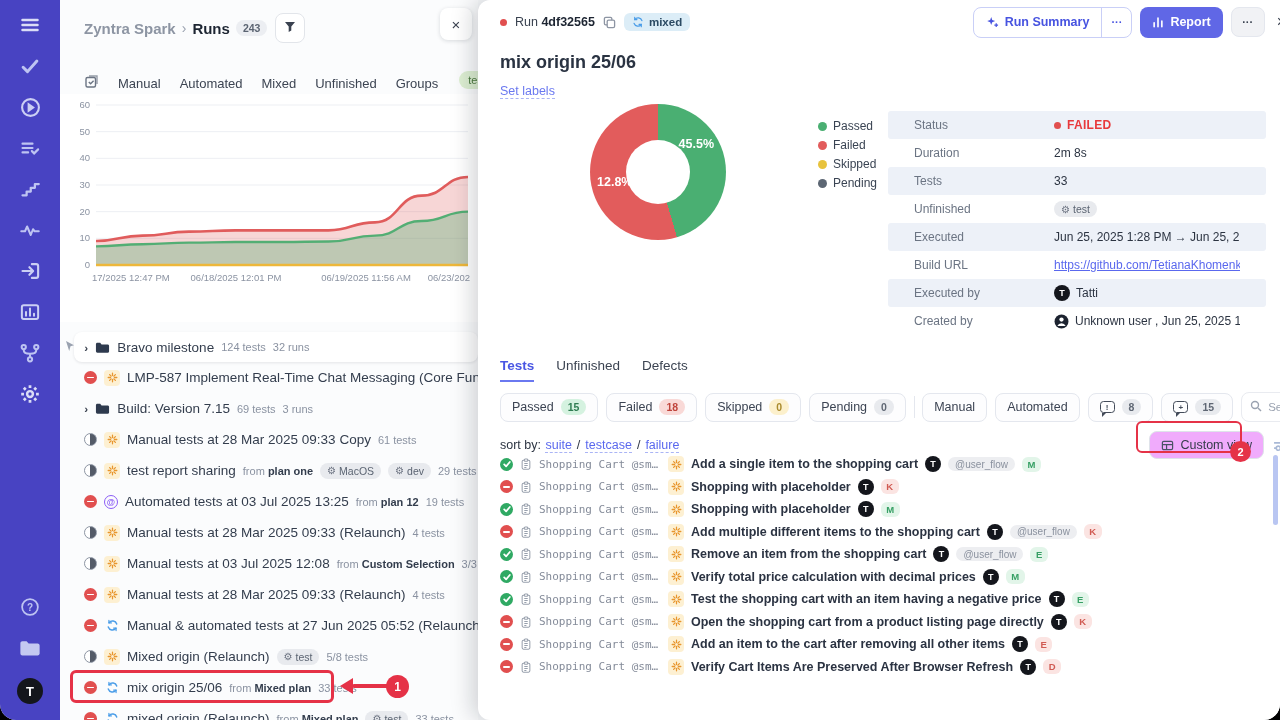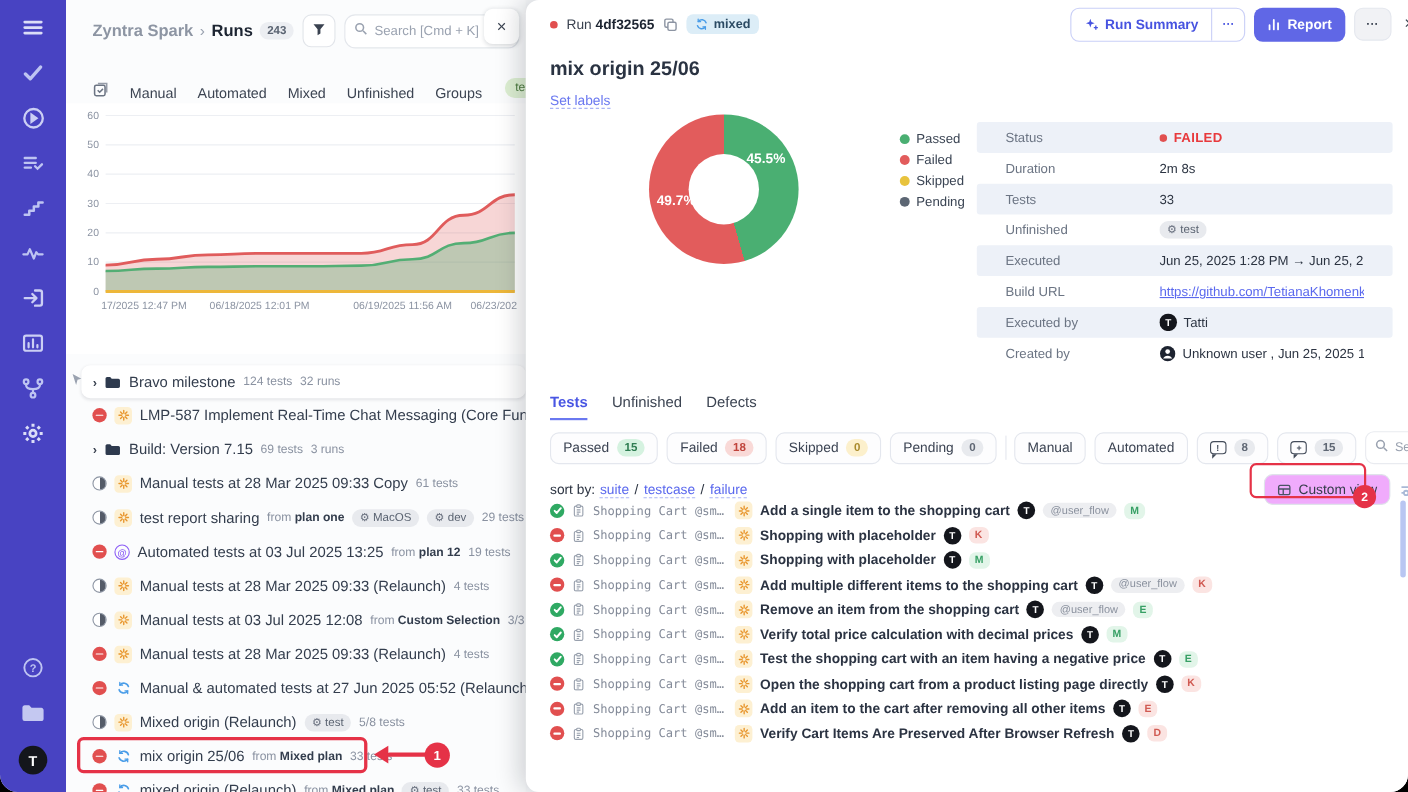--- a/index.html
+++ b/index.html
@@ -210,27 +210,20 @@
         <span class="proj">Zyntra Spark</span>
         <span class="sep">›</span>
         <span class="sect">Runs</span>
         <span class="cnt">243</span>
       </div>
       <button class="btn-funnel">
           <span><svg width="12" height="12" viewBox="0 0 12 12" fill="#3a4250">
               <path d="M1 1h10L7.3 5.6v3.8L4.7 11V5.6z"></path>
             </svg></span>
         </button>
-      <div class="p-search">
-        <span><svg width="12" height="12" viewBox="0 0 12 12" fill="none" stroke="#9aa2b0" stroke-width="1.4">
-              <circle cx="5" cy="5" r="3.5"></circle>
-              <path d="M8 8l3 3"></path>
-            </svg></span>
-        <input placeholder="Search [Cmd + K]" style="">
-      </div>
       <div class="p-close">×</div>
     </div>
     <div class="p-tabs">
       <span><svg width="15" height="15" viewBox="0 0 15 15" fill="none" stroke="#6b7483" stroke-width="1.4">
             <rect x="2" y="3.5" width="9.5" height="9.5" rx="1.5"></rect>
             <path d="M5 2h8v8" opacity=".7"></path>
             <path d="M4.8 8l1.8 1.8 3-3"></path>
           </svg></span>
     <span class="tab">Manual</span>
         <span class="tab">Automated</span>
@@ -461,21 +454,21 @@
           </button>
         <span class="btn-more">···</span>
         <span class="d-close">×</span>
       </div>
     </div>
 
     <div class="d-title">mix origin 25/06</div>
     <span class="set-labels">Set labels</span>
 
     <div class="donut" id="donut" style="background: conic-gradient(rgb(74, 175, 114) 0deg, rgb(74, 175, 114) 45.5%, rgb(226, 92, 92) 45.5%, rgb(226, 92, 92) 100%);">
-      <span class="pct pct-fail">49.7%</span>
+      <span class="pct pct-fail">12.8%</span>
       <span class="pct pct-pass">45.5%</span>
     </div>
     <div class="legend" id="legend">
         <div class="li">
           <span class="dot" style="background:#4aaf72"></span>
           <span class="lt">Passed</span>
         </div>
         <div class="li">
           <span class="dot" style="background:#e25c5c"></span>
           <span class="lt">Failed</span>

